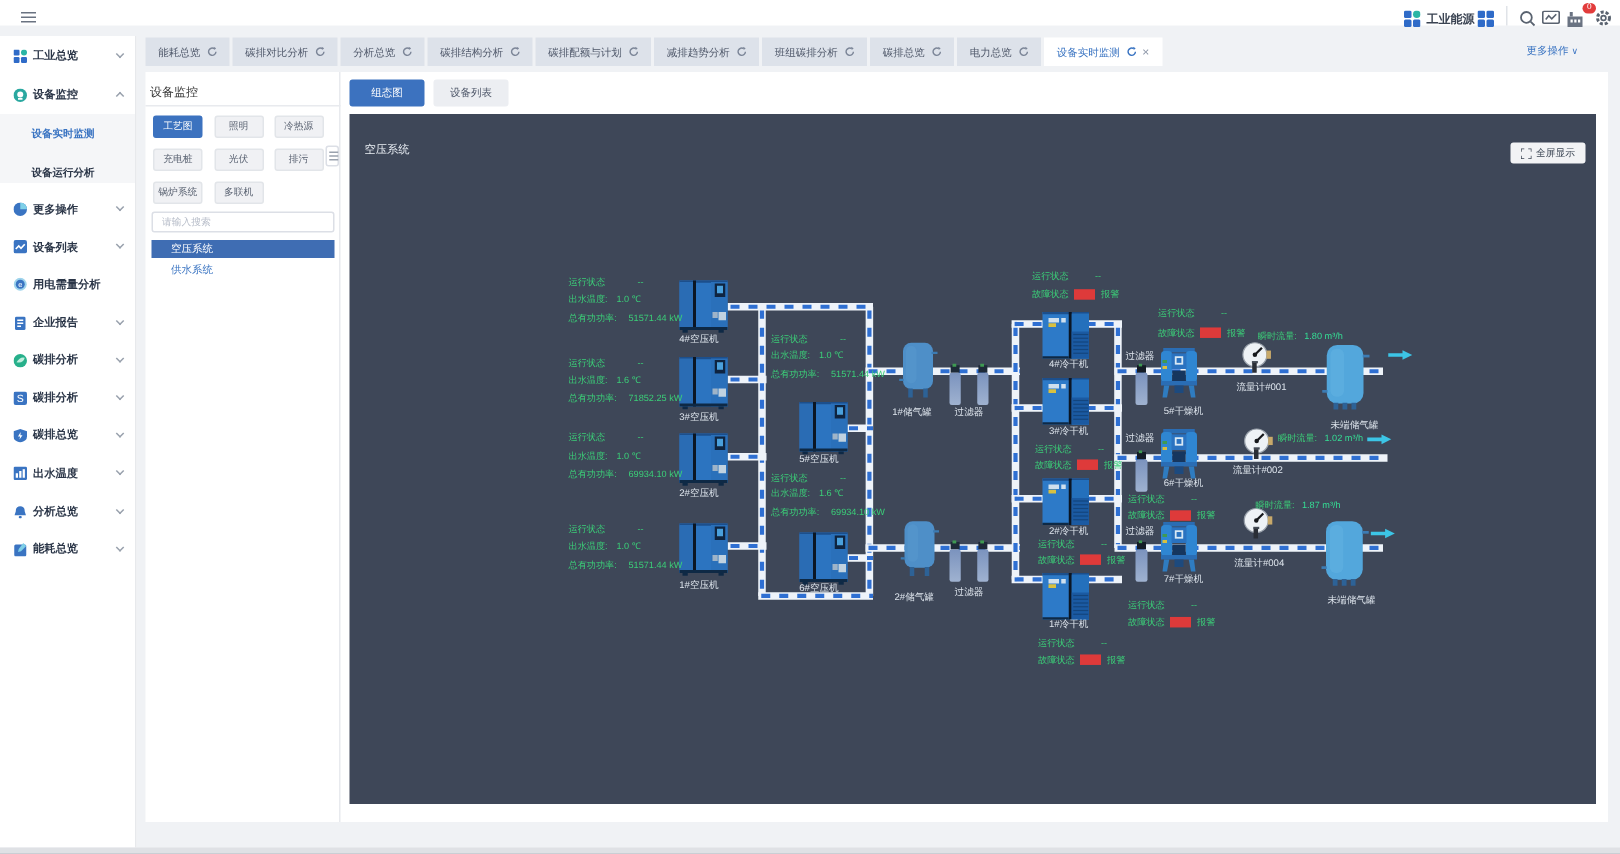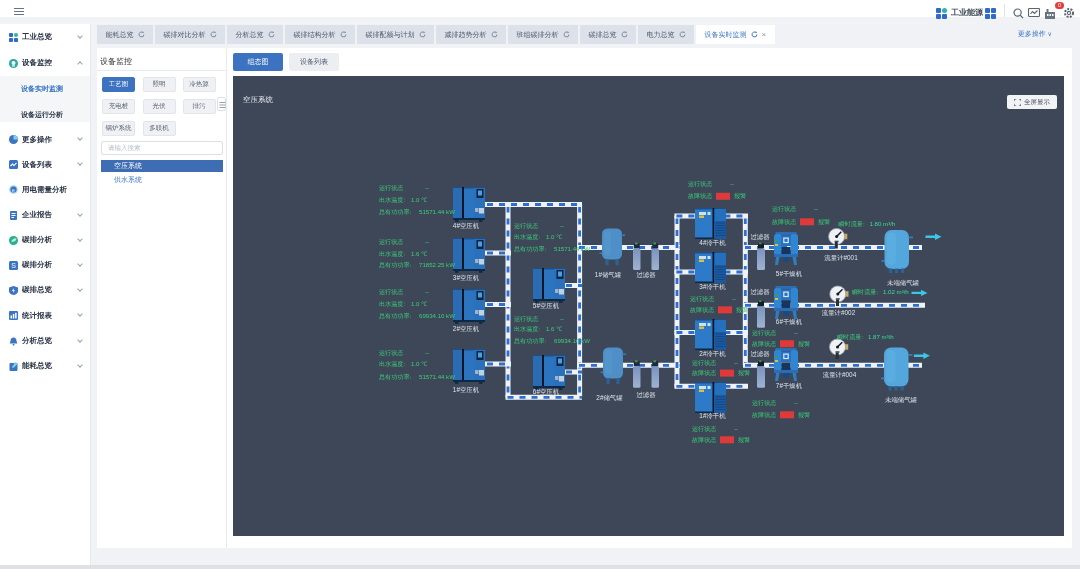--- a/index.html
+++ b/index.html
@@ -158,21 +158,21 @@
       <span class="mt">碳排总览</span>
       <span class="chev"></span>
     </div>
 <div class="mi" style="top:279.0px">
       <svg width="9" height="9" viewBox="0 0 9 9">
         <rect width="9" height="9" rx="1" fill="#3a74c2"></rect>
         <rect x="1.5" y="4.5" width="1.5" height="3" fill="#fff"></rect>
         <rect x="3.8" y="3" width="1.5" height="4.5" fill="#fff"></rect>
         <rect x="6.1" y="1.8" width="1.5" height="5.7" fill="#fff"></rect>
       </svg>
-      <span class="mt">统计报表</span>
+      <span class="mt">出水温度</span>
       <span class="chev"></span>
     </div>
 <div class="mi" style="top:304.5px">
       <svg width="9" height="9" viewBox="0 0 9 9">
         <path d="M4.5 0.5 Q7.5 0.5 7.5 4 L8.3 6.5 H0.7 L1.5 4 Q1.5 0.5 4.5 0.5Z" fill="#3a74c2"></path>
         <rect x="3.5" y="7" width="2" height="1.5" rx="0.7" fill="#3a74c2"></rect>
       </svg>
       <span class="mt">分析总览</span>
       <span class="chev"></span>
     </div>

